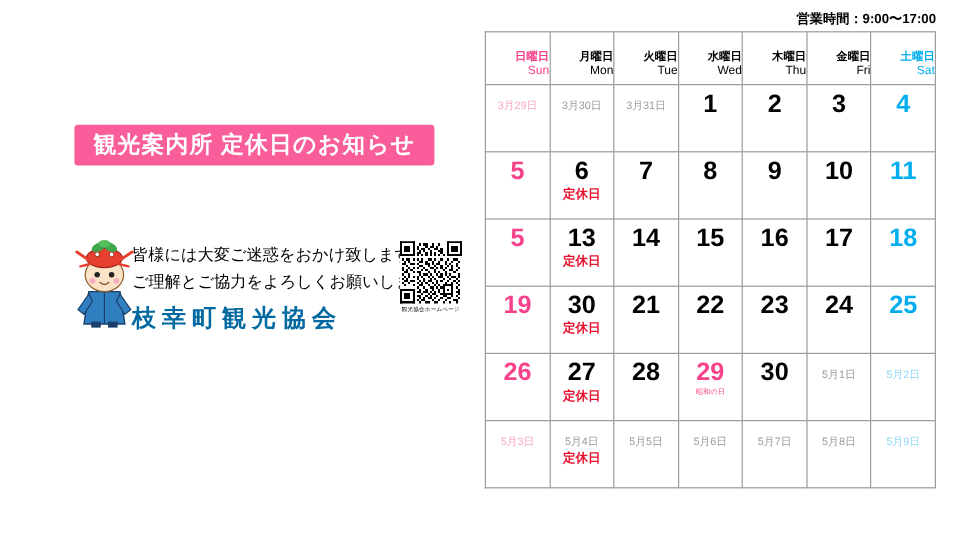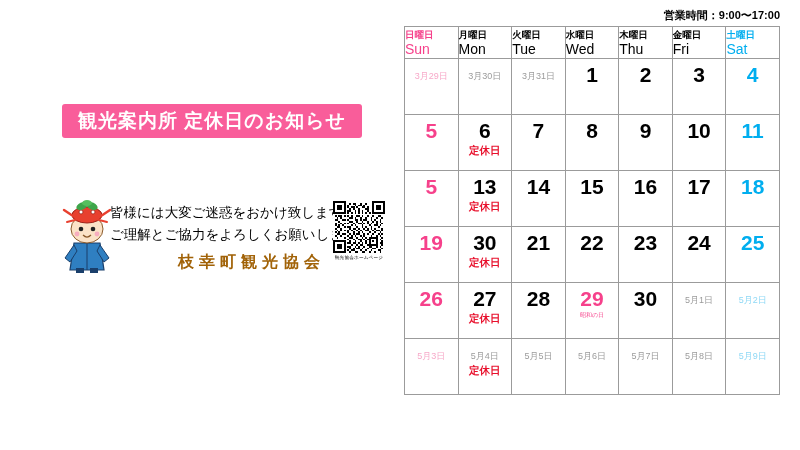--- a/index.html
+++ b/index.html
@@ -73,25 +73,25 @@
     color: #000000;
     text-align: left;
     white-space: nowrap;
   }
 
   #org-name {
     position: absolute;
     left: 110px;
     top: 252px;
     width: 215px;
-    text-align: right;
-    font-size: 16px;
+    text-align: left;
+    font-size: 20px;
     font-weight: bold;
     letter-spacing: 5px;
-    color: #a16207;
+    color: #0369a1;
   }
 
   
   #mascot {
     position: absolute;
     left: 58px;
     top: 196px;
     width: 58px;
     height: 78px;
   }
@@ -136,28 +136,28 @@
     border-collapse: collapse;
     table-layout: fixed;
   }
   #calendar th, #calendar td {
     border: 1px solid #9b9b9b;
     padding: 0;
     vertical-align: top;
   }
   #calendar th {
     height: 28px;
-    text-align: left;
+    text-align: right;
     font-size: 9.5px;
     font-weight: bold;
     line-height: 1.25;
-    padding-top: 2px;
+    padding-top: 15px;
   }
   #calendar th .dow-jp { display: block; font-size: 9.5px; }
-  #calendar th .dow-en { display: block; font-size: 14px; font-weight: normal; }
+  #calendar th .dow-en { display: block; font-size: 10px; font-weight: normal; }
   .col-sun { color: #f6418b; }
   .col-sat { color: #00aeef; margin-top: 23px; }
   .col-wd  { color: #000000; margin-top: 42px; }
 
   #calendar td {
     height: 55px;
     position: relative;
   }
   .daycell {
     width: 100%;

